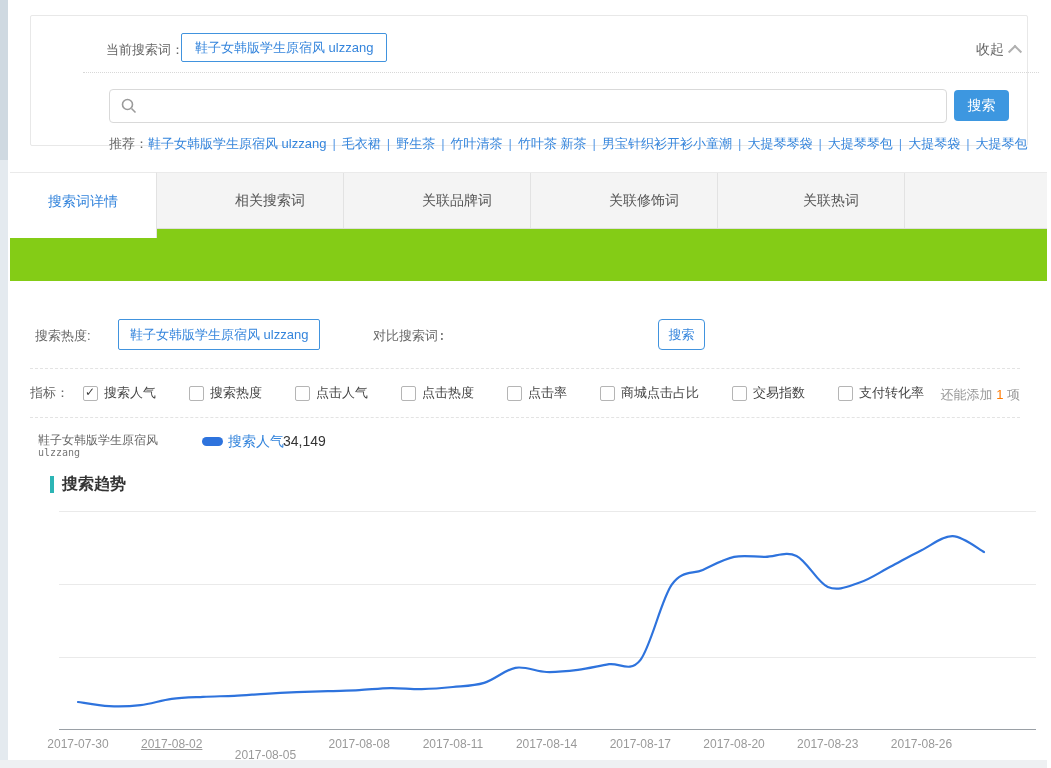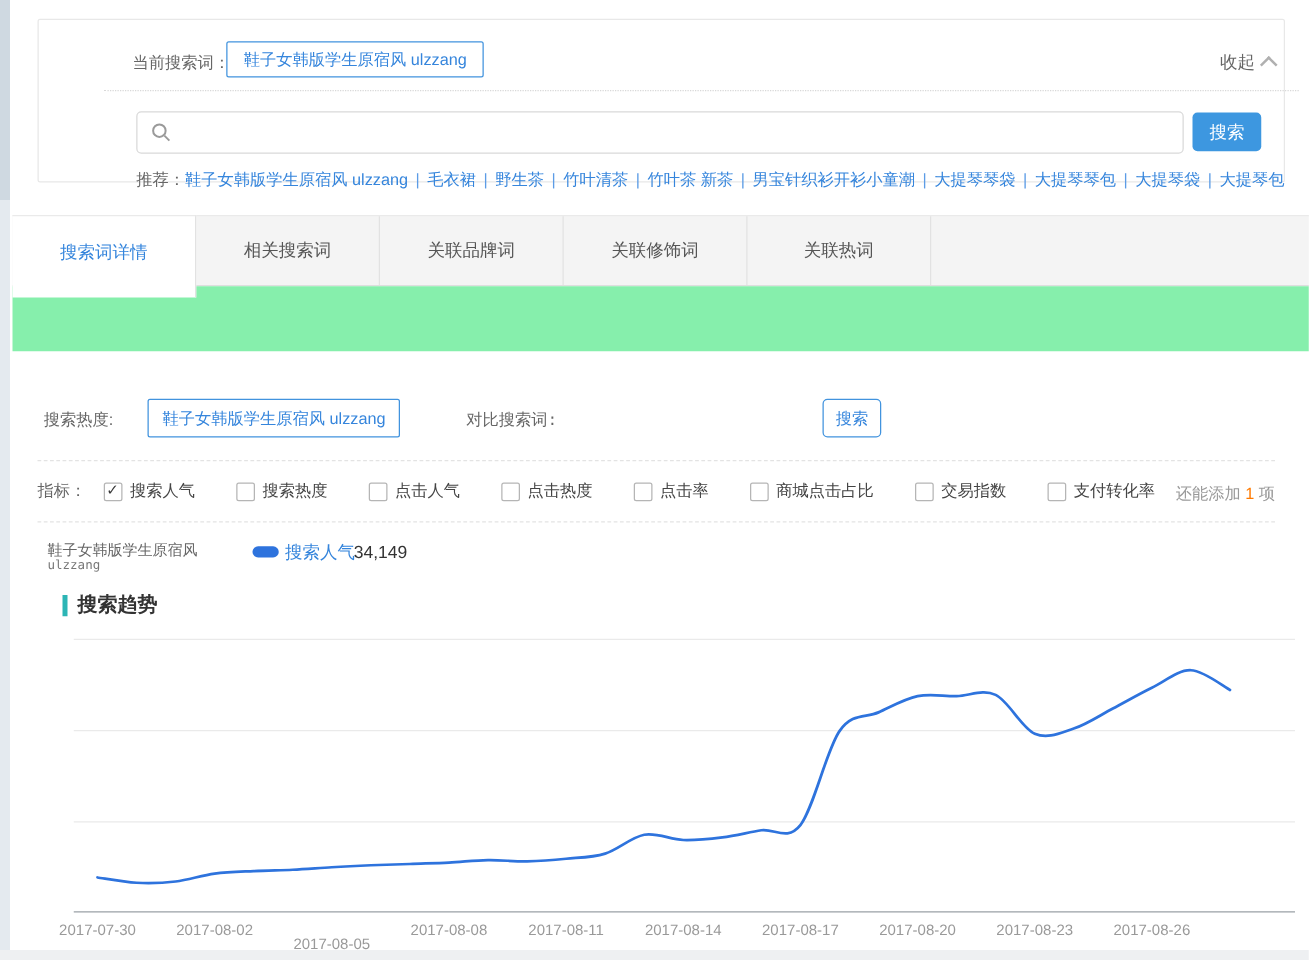--- a/index.html
+++ b/index.html
@@ -23,27 +23,27 @@
   .search-wrap{position:absolute;left:78px;top:73px;width:836px;height:32px;border:1px solid #d9d9d9;border-radius:4px;background:#fff;}
   .search-wrap input{position:absolute;left:34px;top:0;width:790px;height:30px;border:none;outline:none;font-size:14px;color:#333;font-family:inherit;background:transparent;}
   .search-wrap input::placeholder{color:#b8b8b8;}
   .mag{position:absolute;left:11px;top:8px;}
   .btn-solid{position:absolute;left:923px;top:74px;width:55px;height:31px;background:#3d97e0;color:#fff;font-size:14px;border:none;border-radius:4px;text-align:center;line-height:31px;cursor:pointer;}
   .rec-row{position:absolute;left:78px;top:119px;font-size:13px;color:#666;white-space:nowrap;}
   .rec-row a{color:#3585dc;text-decoration:none;}
   .rec-sep{color:#5c9ce6;margin:0 6px;}
 
   
-  .tabbar{position:absolute;left:10px;top:172px;width:1037px;height:57px;background:#f4f4f4;border-top:1px solid #eaeaea;border-bottom:1px solid #dedede;display:flex;overflow:visible;box-sizing:border-box;}
+  .tabbar{position:absolute;left:10px;top:172px;width:1037px;height:57px;background:#f4f4f4;border-top:1px solid #eaeaea;border-bottom:1px solid #dedede;display:flex;overflow:visible;box-sizing:border-box;gap:40px;}
   .tab{width:146px;height:55px;line-height:55px;text-align:center;font-size:14px;color:#555;border-right:1px solid #e2e2e2;cursor:pointer;flex:0 0 auto;}
   .tab.active{background:#fff;color:#3585dc;height:65px;margin-top:-1px;border-top:1px solid #eaeaea;line-height:56px;position:relative;z-index:2;}
   .tab-filler{flex:1 1 auto;}
 
   
-  .band{position:absolute;left:10px;top:229px;width:1037px;height:52px;background:#86efac;}
+  .band{position:absolute;left:10px;top:229px;width:1037px;height:52px;background:#84cc16;}
   .band-bar{position:absolute;left:40px;top:247px;width:4px;height:17px;background:#2cb5b5;}
   .band-title{position:absolute;left:52px;top:245px;font-size:16px;font-weight:bold;color:#333;}
 
   
   .cmp-cur-label{position:absolute;left:35px;top:327px;}
   .term-box.t2{left:118px;top:319px;height:29px;line-height:29px;padding:0 11px;}
   .cmp-label{position:absolute;left:373px;top:327px;font-family:Liberation Mono, monospace;}
   .cmp-input-wrap{position:absolute;left:447px;top:319px;width:195px;height:29px;border:1px solid #cfcfcf;border-radius:2px;background:#fff;}
   .cmp-input-wrap input{position:absolute;left:30px;top:0;width:160px;height:27px;border:none;outline:none;font-size:13px;color:#333;font-family:inherit;background:transparent;}
   .cmp-input-wrap input::placeholder{color:#b8b8b8;}
@@ -169,21 +169,21 @@
 
   <svg id="chart-svg" viewBox="0 478 1047 282">
       <line x1="59" y1="511.5" x2="1036" y2="511.5" stroke="#eaeaea" stroke-width="1"></line>
       <line x1="59" y1="584.5" x2="1036" y2="584.5" stroke="#eaeaea" stroke-width="1"></line>
       <line x1="59" y1="657.5" x2="1036" y2="657.5" stroke="#eaeaea" stroke-width="1"></line>
       <line x1="59" y1="729.5" x2="1036" y2="729.5" stroke="#9aa0a6" stroke-width="1"></line>
       <path d="M78.0 702.0 C83.2 702.7 98.8 705.7 109.2 706.2 C119.7 706.7 130.1 706.4 140.5 705.2 C150.9 703.9 161.3 700.3 171.7 698.9 C182.1 697.6 192.6 697.4 203.0 696.9 C213.4 696.3 223.8 696.3 234.2 695.8 C244.6 695.3 255.0 694.4 265.4 693.8 C275.9 693.1 286.3 692.6 296.7 692.2 C307.1 691.8 317.5 691.5 327.9 691.2 C338.3 690.8 348.8 690.6 359.2 690.1 C369.6 689.6 380.0 688.2 390.4 688.1 C400.8 687.9 411.2 689.3 421.7 689.1 C432.1 688.9 442.5 688.1 452.9 687.0 C463.3 686.0 473.7 686.1 484.1 682.9 C494.5 679.7 505.0 669.7 515.4 667.8 C525.8 666.0 536.2 671.6 546.6 672.0 C557.0 672.3 567.4 671.2 577.9 669.9 C588.3 668.6 598.7 665.9 609.1 664.2 C619.5 662.6 629.9 673.3 640.3 660.1 C650.8 646.8 661.2 599.9 671.6 584.9 C682.0 569.9 692.4 574.5 702.8 569.9 C713.2 565.2 723.6 559.1 734.1 556.9 C744.5 554.8 754.9 557.1 765.3 556.9 C775.7 556.7 786.1 550.9 796.5 555.9 C807.0 560.9 817.4 582.5 827.8 587.0 C838.2 591.5 848.6 586.2 859.0 582.8 C869.4 579.5 879.9 572.2 890.3 566.8 C900.7 561.3 911.1 555.3 921.5 550.2 C931.9 545.1 942.3 535.9 952.7 536.2 C963.2 536.5 978.8 549.4 984.0 552.0" fill="none" stroke="#2e73dd" stroke-width="2.2" stroke-linecap="round"></path>
     </svg>
   <div id="xticks">
       <div class="xtick" style="left: 31px;">2017-07-30</div>
-      <div class="xtick" style="left: 124.723px;">2017-08-02</div>
+      <div class="xtick" style="left: 124.723px; text-decoration: underline;">2017-08-02</div>
       <div class="xtick" style="left: 218.446px; margin-top: 11px;">2017-08-05</div>
       <div class="xtick" style="left: 312.169px;">2017-08-08</div>
       <div class="xtick" style="left: 405.892px;">2017-08-11</div>
       <div class="xtick" style="left: 499.615px;">2017-08-14</div>
       <div class="xtick" style="left: 593.338px;">2017-08-17</div>
       <div class="xtick" style="left: 687.061px;">2017-08-20</div>
       <div class="xtick" style="left: 780.784px;">2017-08-23</div>
       <div class="xtick" style="left: 874.507px;">2017-08-26</div>
     </div>
 

